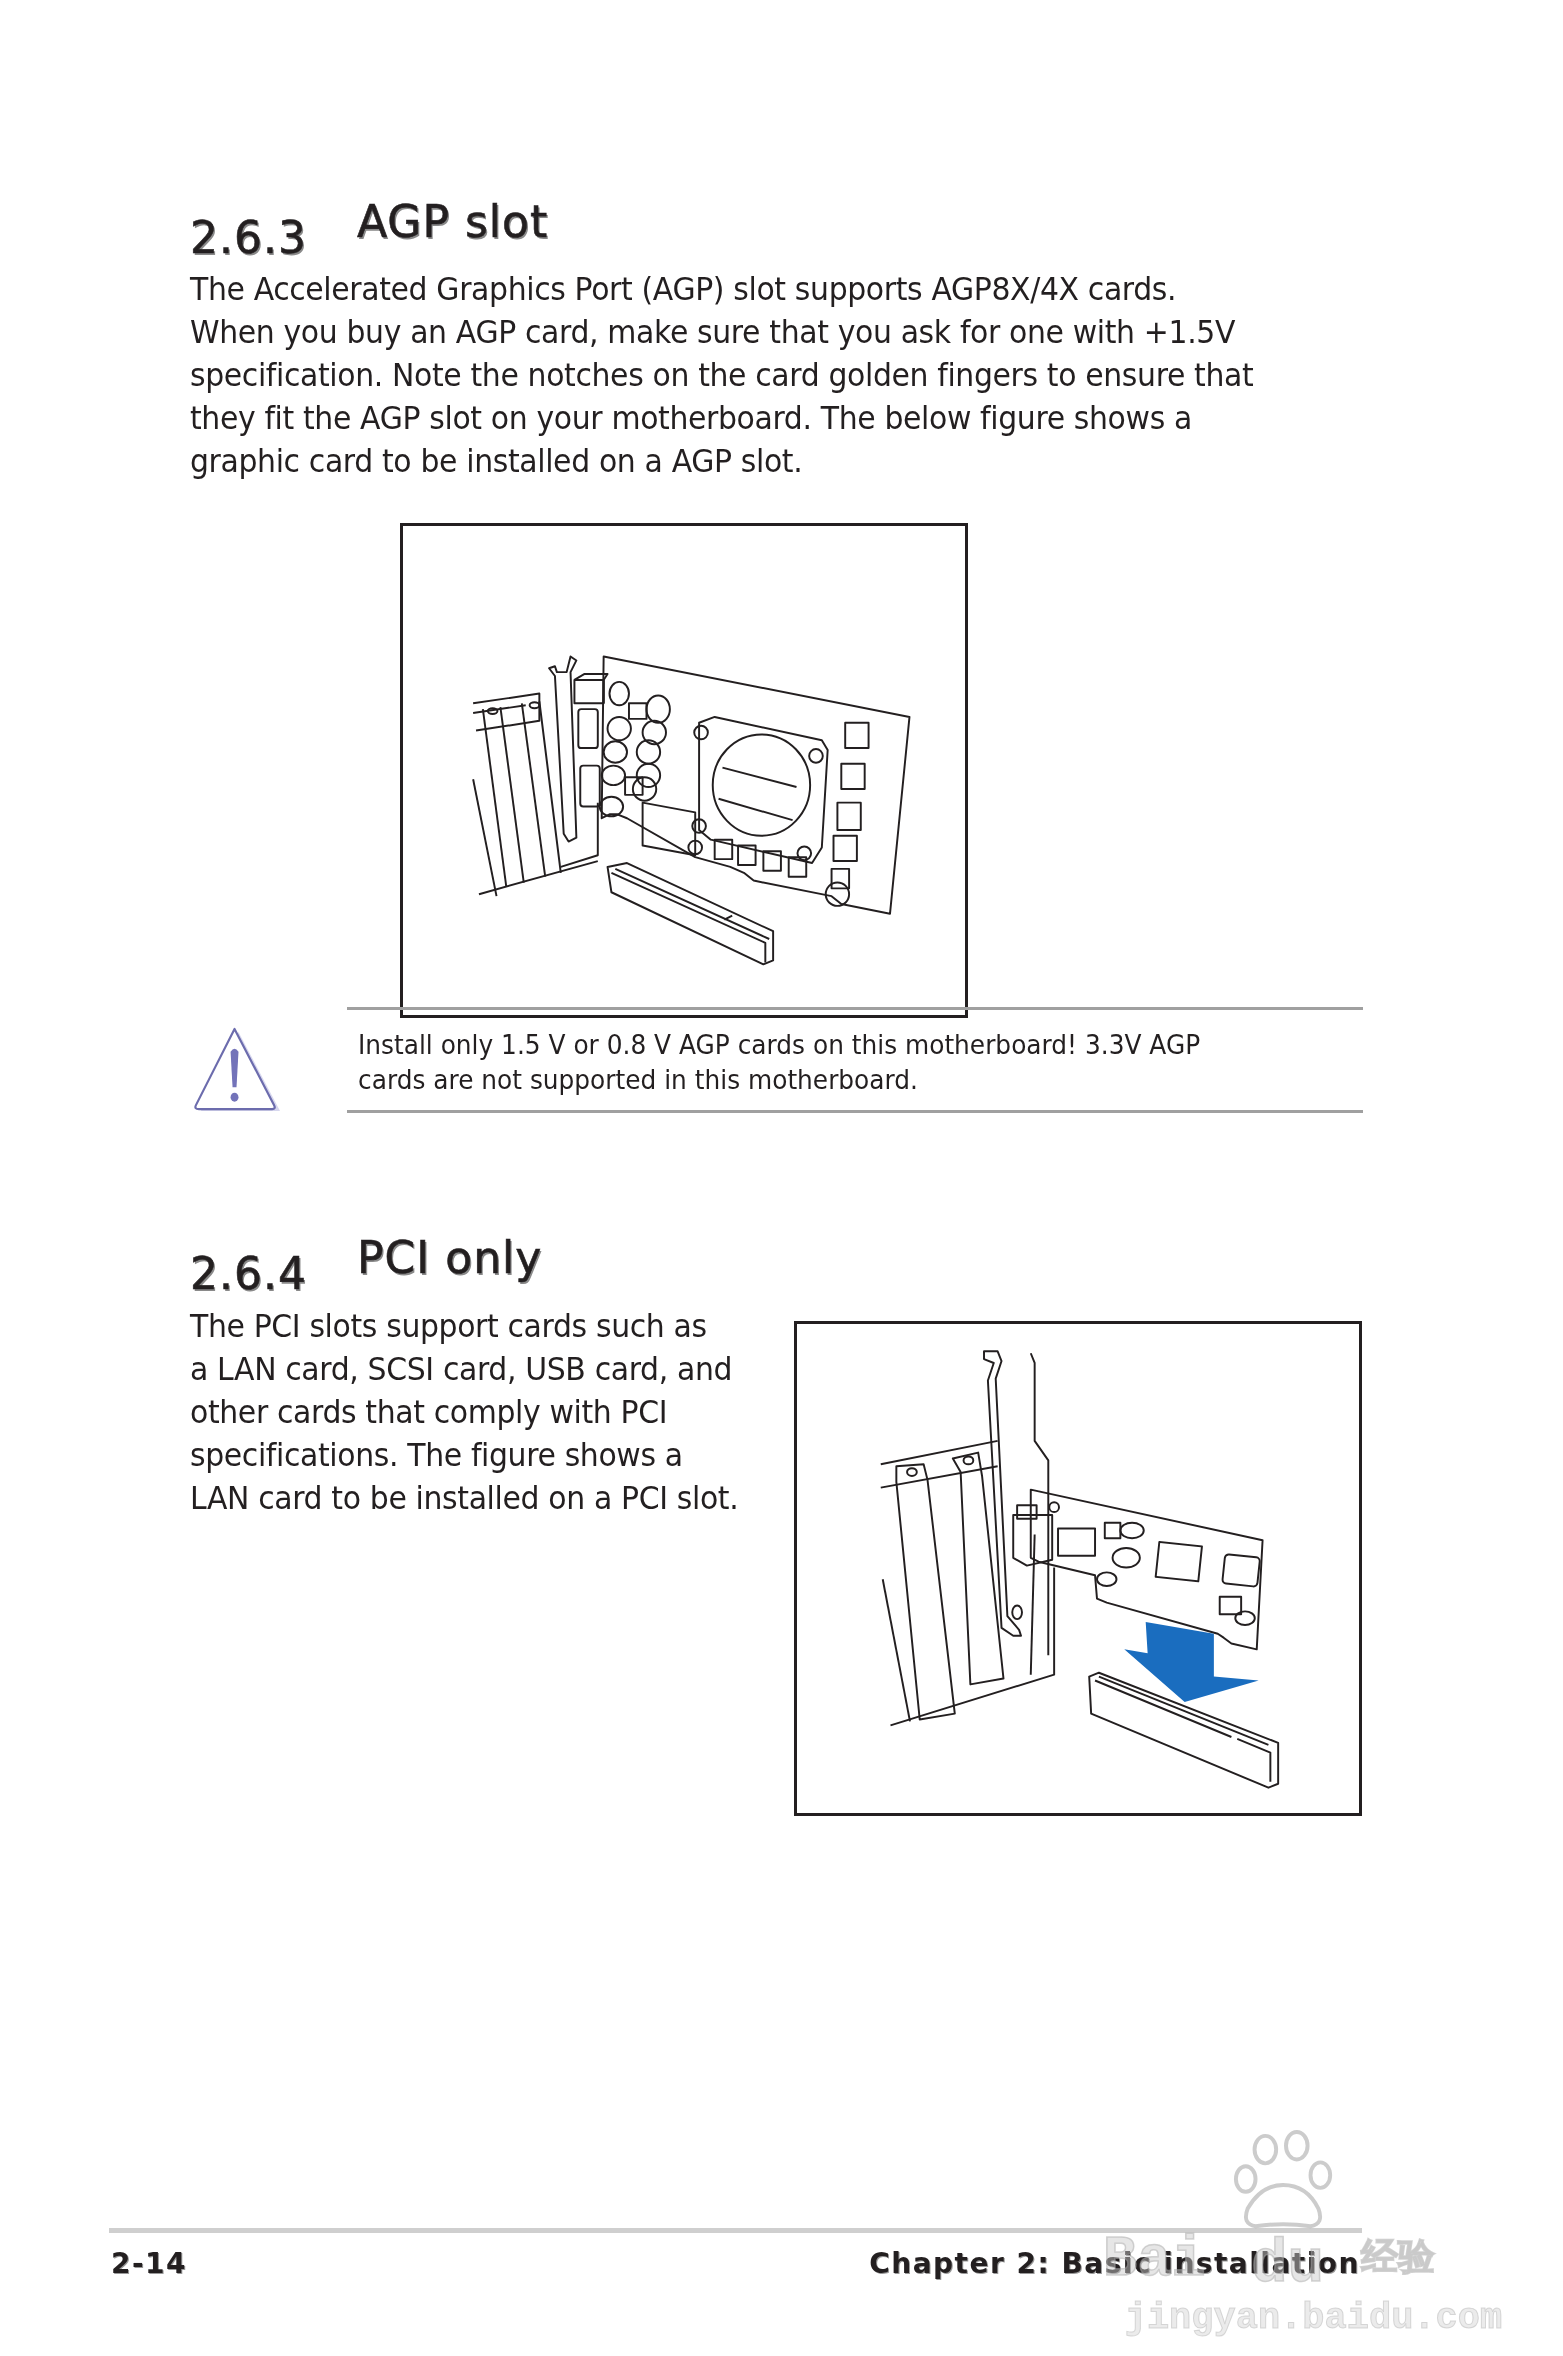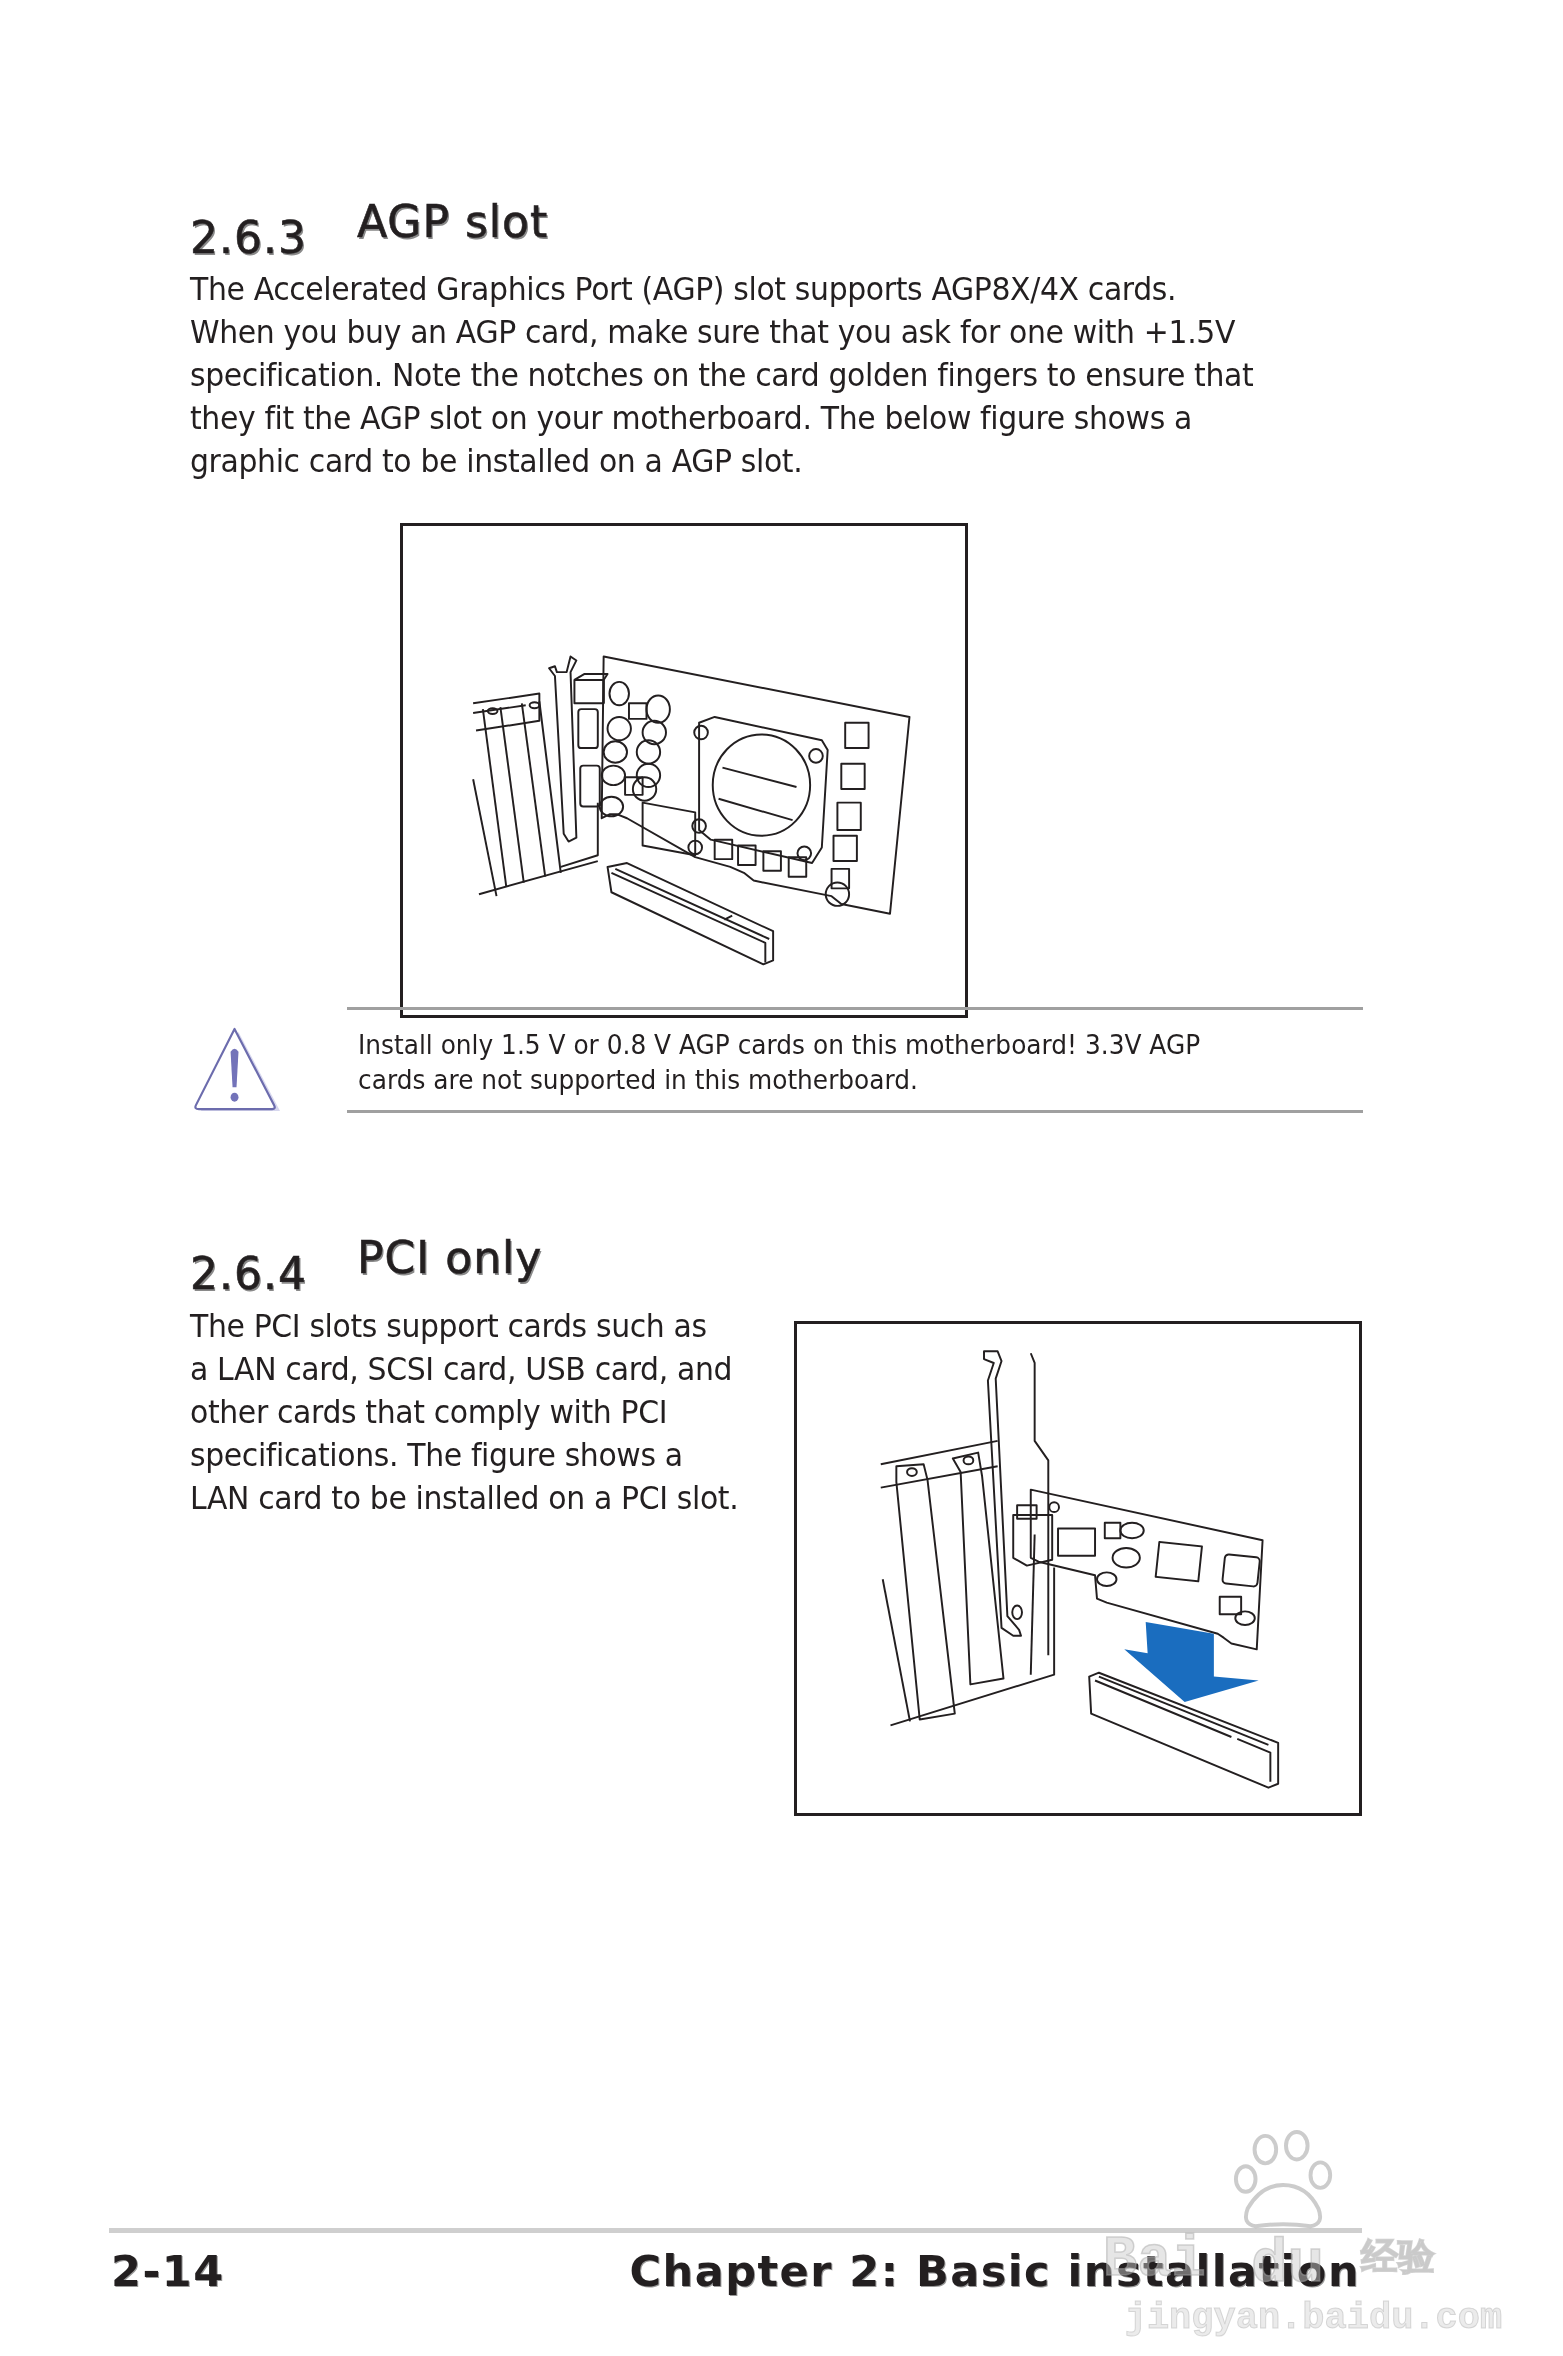--- a/index.html
+++ b/index.html
@@ -20,21 +20,21 @@
 
   .figure { border: 3.9px solid #231f20; box-sizing: border-box; background: #fff; }
   .figure svg { position: absolute; left: 0; top: 0; width: 100%; height: 100%; }
 
   .note-rule { height: 3px; background: #a0a0a0; }
   .note-text { font-family: "DejaVu Sans", sans-serif; font-size: 27px; line-height: 35px;
                color: #231f20; transform: scaleX(0.92); transform-origin: left top; }
   .note-text .ln { display: block; white-space: nowrap; }
 
   .footer-rule { height: 4.9px; background: #cfcfcf; }
-  .footer-txt { font-family: "DejaVu Sans", sans-serif; font-weight: bold; font-size: 43px;
+  .footer-txt { font-family: "DejaVu Sans", sans-serif; font-weight: bold; font-size: 28px;
                 line-height: 1; color: #231f20; white-space: nowrap;
                 text-shadow: 1px 1px 0 #9a9a9a; letter-spacing: 1.5px; }
 
   .wm { color: rgba(200,200,200,0.55); font-family: Liberation Mono, monospace; font-weight: bold;
         white-space: nowrap; margin-top: 39px; -webkit-text-stroke: 1.5px rgba(170,170,170,0.6); }
 </style>
 </head>
 <body>
 
 <div class="abs heading" style="left:190px; top:200px; width:591px; height:49px;">

